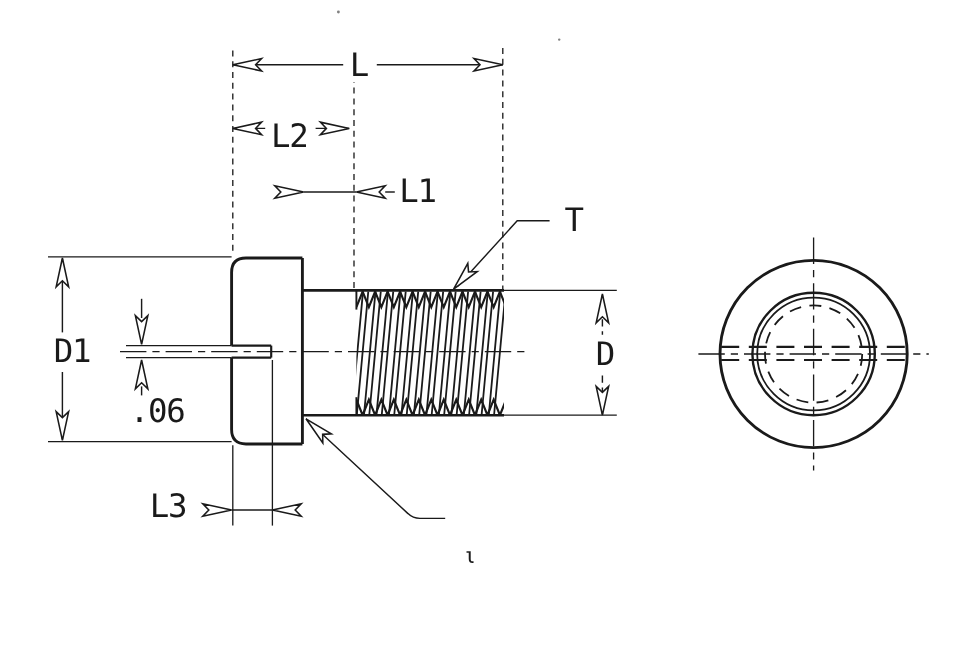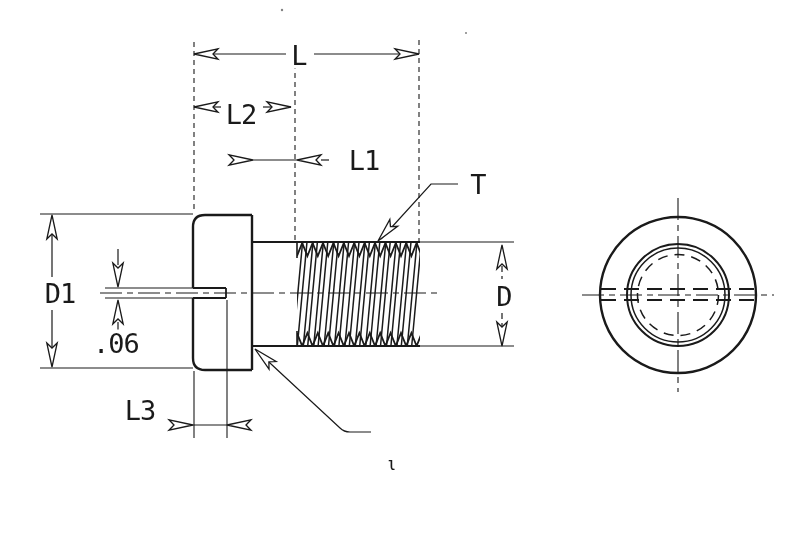--- a/index.html
+++ b/index.html
@@ -113,20 +113,20 @@
       <polygon points="0,0 -24,-5.2 -19,0 -24,5.2" transform="translate(502,245) rotate(-90)" fill="#ffffff" stroke="#1a1a1a" stroke-width="1.3"></polygon>
       <polygon points="0,0 -24,-5.2 -19,0 -24,5.2" transform="translate(502,346) rotate(90)" fill="#ffffff" stroke="#1a1a1a" stroke-width="1.3"></polygon>
       <polygon points="0,0 -24,-5.2 -19,0 -24,5.2" transform="translate(118,287) rotate(90)" fill="#ffffff" stroke="#1a1a1a" stroke-width="1.3"></polygon>
       <polygon points="0,0 -24,-5.2 -19,0 -24,5.2" transform="translate(118,300) rotate(-90)" fill="#ffffff" stroke="#1a1a1a" stroke-width="1.3"></polygon>
       <polygon points="0,0 -24,-5.2 -19,0 -24,5.2" transform="translate(378,241) rotate(131)" fill="#ffffff" stroke="#1a1a1a" stroke-width="1.3"></polygon>
       <polygon points="0,0 -24,-5.2 -19,0 -24,5.2" transform="translate(255,349) rotate(-137)" fill="#ffffff" stroke="#1a1a1a" stroke-width="1.3"></polygon>
     </svg>
 
   <div class="dim-label" style="left:299px;top:55px">L</div>
   <div class="dim-label" style="left:241px;top:114px">L2</div>
-  <div class="dim-label" style="left:364px;top:160px">L1</div>
+  <div class="dim-label" style="left:348px;top:160px">L1</div>
   <div class="dim-label" style="left:478px;top:184px">T</div>
   <div class="dim-label" style="left:60px;top:293px">D1</div>
-  <div class="dim-label" style="left:116px;top:343px">.06</div>
-  <div class="dim-label" style="left:140px;top:410px">L3</div>
+  <div class="dim-label" style="left:131px;top:343px">.06</div>
+  <div class="dim-label" style="left:140px;top:422px">L3</div>
   <div class="dim-label" style="left:504px;top:296px">D</div>
   <div class="dim-label small" style="left:391px;top:464px">ι</div>
 </div>
 
 </body></html>

